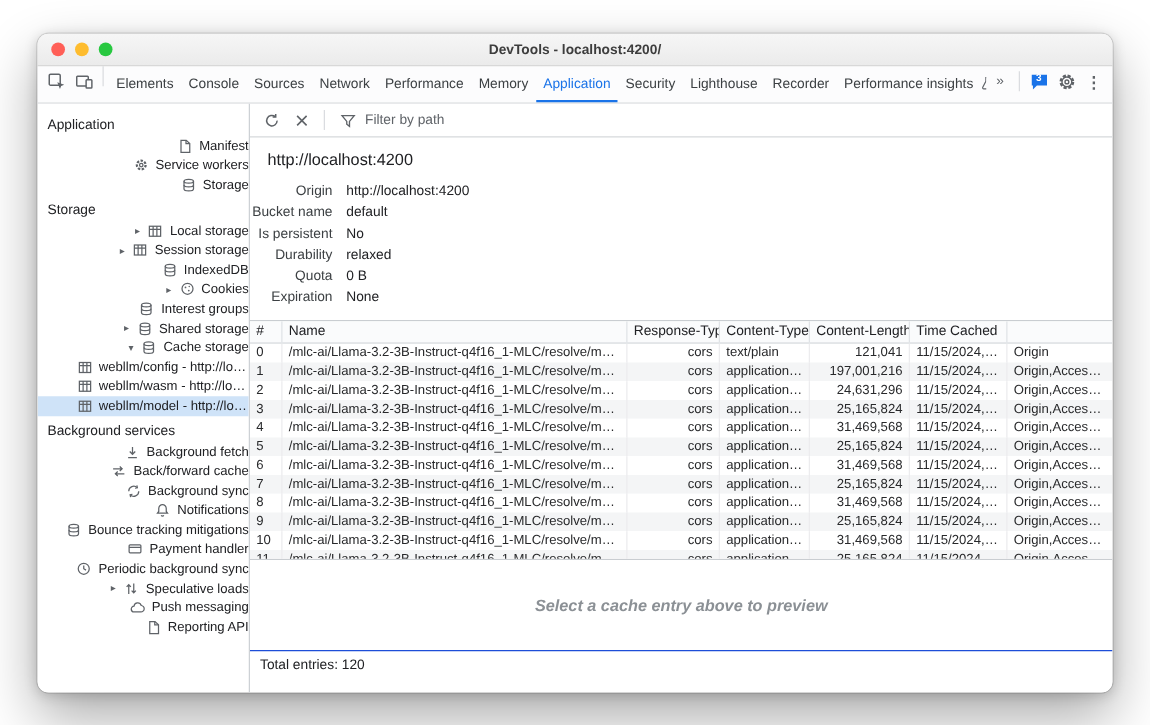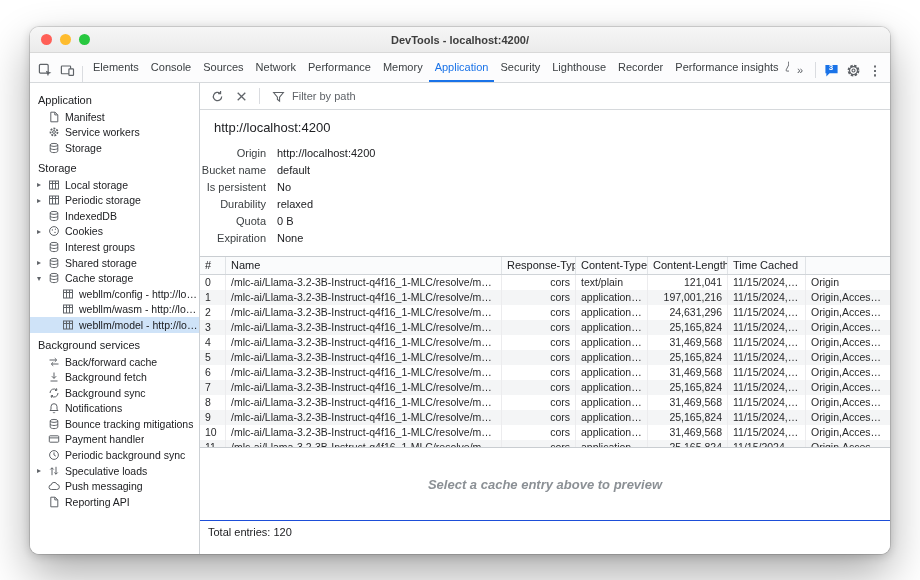--- a/index.html
+++ b/index.html
@@ -12,41 +12,41 @@
 
   
   .titlebar { flex:0 0 26px; background:linear-gradient(#f6f6f6,#ebebeb); border-bottom:1px solid #d8d8d8;
               display:flex; align-items:center; position:relative; }
   .traffic { display:flex; gap:8px; padding-left:11px; }
   .dot { width:11px; height:11px; border-radius:50%; }
   .dot.red{background:#ff5f57}.dot.yellow{background:#febc2e}.dot.green{background:#28c840}
   .title { position:absolute; left:0; right:0; text-align:center; font-size:11px; font-weight:bold; color:#3d3d3d; pointer-events:none; }
 
   
-  .tabbar { flex:0 0 30px; background:#fcfcfd; border-bottom:1px solid #d6d9dc; display:flex; align-items:flex-end; padding:0 4px; }
+  .tabbar { flex:0 0 30px; background:#fcfcfd; border-bottom:1px solid #d6d9dc; display:flex; align-items:flex-start; padding:0 4px; }
   .tool-icon { width:22px; height:24px; display:flex; align-items:center; justify-content:center; color:#5f6368; flex:0 0 auto; }
   .tool-icon svg { width:15px; height:15px; }
   .vsep { width:1px; height:16px; background:#dadce0; margin:0 4px; flex:0 0 1px; }
   .tabs { display:flex; height:100%; overflow:hidden; flex:0 1 auto; }
   .tab { display:flex; align-items:center; gap:4px; padding:0 6px; font-size:11px; color:#3c4043;
          height:100%; border-bottom:2px solid transparent; white-space:nowrap; }
   .tab.active { color:#1a73e8; border-bottom-color:#1a73e8; }
   .tab .icn svg{ width:11px; height:11px; }
   .tb-right { margin-left:auto; display:flex; align-items:center; flex:0 0 auto; }
   .chat { position:relative; width:22px; height:24px; display:flex; align-items:center; justify-content:center; }
   .chat svg { width:15px; height:15px; }
   .chat b { position:absolute; top:5px; left:0; right:0; text-align:center; font-size:8px; color:#fff; font-weight:bold; }
 
   
   .bodyrow { flex:1; display:flex; min-height:0; }
 
   
   .sidebar { flex:0 0 170px; border-right:1px solid #cdd1d5; overflow:hidden; padding-top:5px; background:#fff; }
   .section-title { font-size:11px; color:#202124; padding:6px 8px 3px; white-space:nowrap; }
-  .sitem { display:flex; align-items:center; height:15.6px; padding-left:7px; font-size:10.5px; color:#202124; white-space:nowrap; }
+  .sitem { display:flex; align-items:center; height:15.6px; padding-left:7px; font-size:10.5px; color:#202124; white-space:nowrap;justify-content:flex-end; }
   .sitem.nested { padding-left:21px; }
   .sitem.selected { background:#cfe3f8; }
   .caret { flex:0 0 10px; width:10px; font-size:8px; color:#5f6368; text-align:left; }
   .icn { flex:0 0 13px; width:13px; height:12px; margin-right:5px; display:inline-flex; align-items:center; justify-content:center; }
   .icn svg { width:12px; height:12px; }
   .slabel { overflow:hidden; text-overflow:ellipsis; }
 
   
   .main { flex:1; display:flex; flex-direction:column; min-width:0; background:#fff; }
   .main-toolbar { flex:0 0 27px; border-bottom:1px solid #d6d9dc; display:flex; align-items:center; padding:0 7px; gap:4px; }
@@ -222,21 +222,21 @@
             <span class="slabel">Local storage</span>
           </div>
           <div class="sitem">
             <span class="caret">▸</span>
             <span class="icn">
               <svg viewBox="0 0 12 12" fill="none" stroke="#5f6368">
                 <rect x="1.5" y="2" width="9" height="8"></rect>
                 <path d="M1.5 4.5h9M4.5 2v8M7.5 2v8"></path>
               </svg>
             </span>
-            <span class="slabel">Periodic storage</span>
+            <span class="slabel">Session storage</span>
           </div>
           <div class="sitem">
             <span class="caret"></span>
             <span class="icn">
               <svg viewBox="0 0 12 12" fill="none" stroke="#5f6368">
                 <ellipse cx="6" cy="2.9" rx="3.8" ry="1.5"></ellipse>
                 <path d="M2.2 2.9v6.2c0 .8 1.7 1.5 3.8 1.5s3.8-.7 3.8-1.5V2.9"></path>
                 <path d="M2.2 6c0 .8 1.7 1.5 3.8 1.5S9.8 6.8 9.8 6"></path>
               </svg>
             </span>
@@ -315,33 +315,33 @@
                 <path d="M1.5 4.5h9M4.5 2v8M7.5 2v8"></path>
               </svg>
             </span>
             <span class="slabel">webllm/model - http://loc…</span>
           </div>
           <div class="section-title">Background services</div>
           <div class="sitem">
             <span class="caret"></span>
             <span class="icn">
               <svg viewBox="0 0 12 12" fill="none" stroke="#5f6368">
+                <path d="M6 1.5v5.8M3.8 5.2L6 7.4l2.2-2.2M2.5 10h7"></path>
+              </svg>
+            </span>
+            <span class="slabel">Background fetch</span>
+          </div>
+          <div class="sitem">
+            <span class="caret"></span>
+            <span class="icn">
+              <svg viewBox="0 0 12 12" fill="none" stroke="#5f6368">
                 <path d="M1.5 4h7M6.8 2.2L8.7 4 6.8 5.8M10.5 8h-7M5.2 6.2L3.3 8l1.9 1.8"></path>
               </svg>
             </span>
             <span class="slabel">Back/forward cache</span>
-          </div>
-          <div class="sitem">
-            <span class="caret"></span>
-            <span class="icn">
-              <svg viewBox="0 0 12 12" fill="none" stroke="#5f6368">
-                <path d="M6 1.5v5.8M3.8 5.2L6 7.4l2.2-2.2M2.5 10h7"></path>
-              </svg>
-            </span>
-            <span class="slabel">Background fetch</span>
           </div>
           <div class="sitem">
             <span class="caret"></span>
             <span class="icn">
               <svg viewBox="0 0 12 12" fill="none" stroke="#5f6368">
                 <path d="M10 6a4 4 0 0 1-6.8 2.9M2 6a4 4 0 0 1 6.8-2.9"></path>
                 <path d="M8.5 1.3l.4 1.9-1.9.4M3.5 10.7l-.4-1.9 1.9-.4"></path>
               </svg>
             </span>
             <span class="slabel">Background sync</span>

